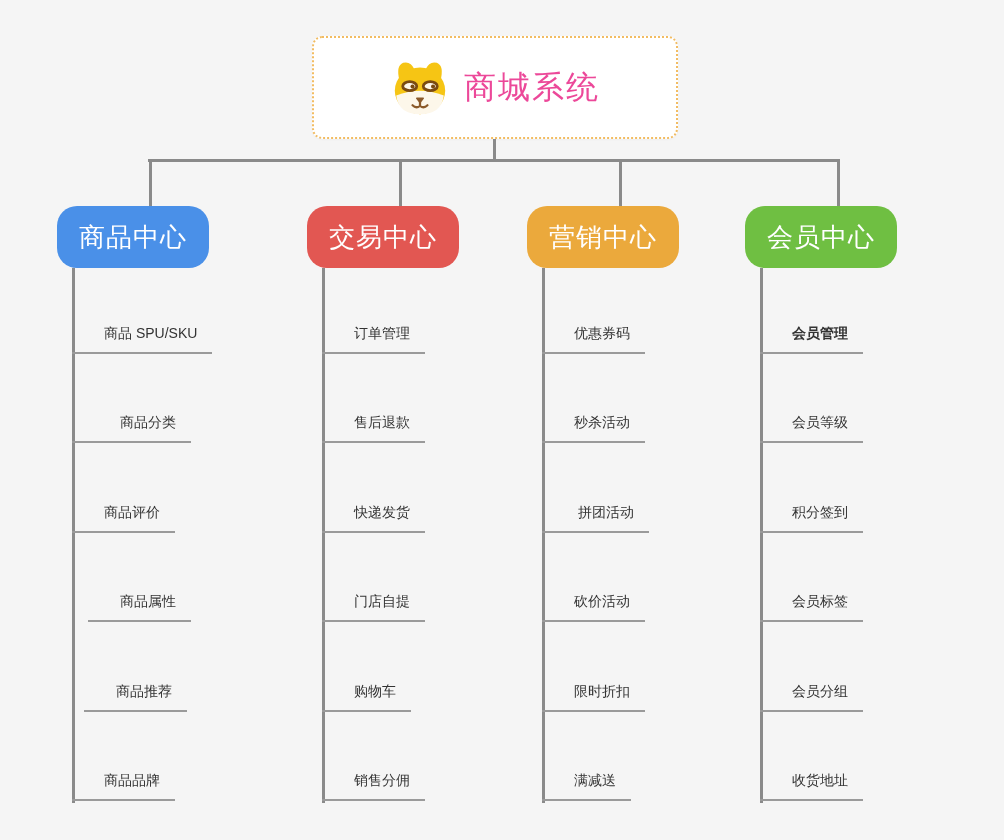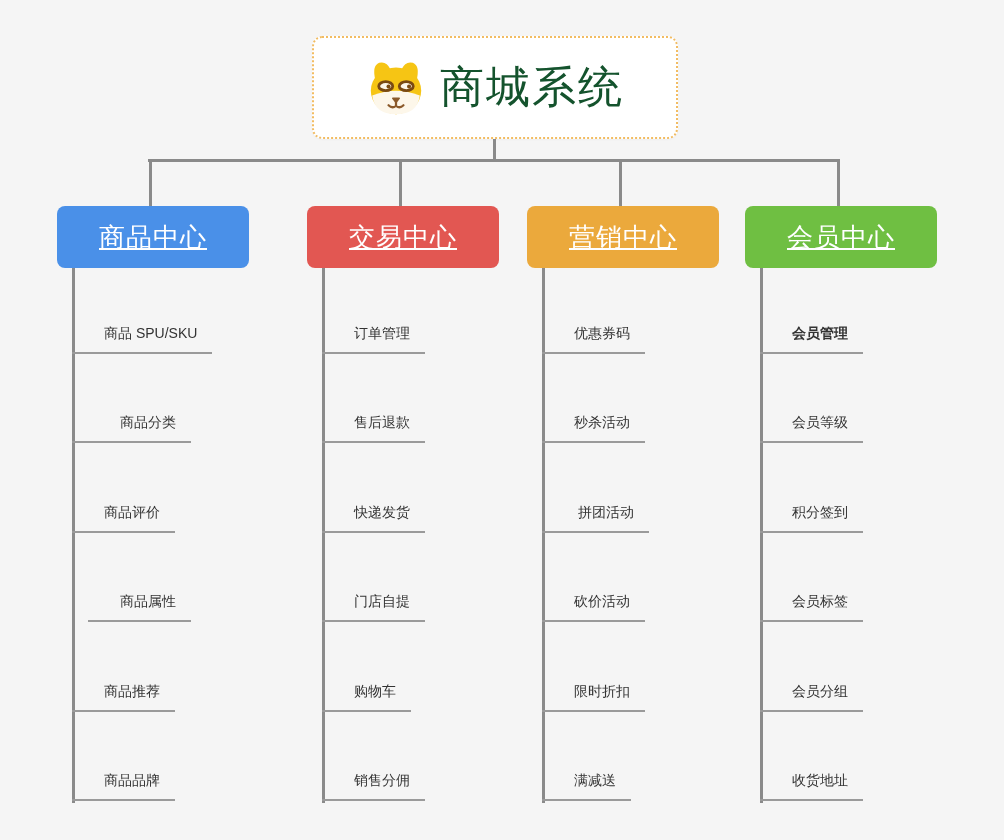--- a/index.html
+++ b/index.html
@@ -24,43 +24,42 @@
     border-radius:10px;
     box-sizing:border-box;
     display:flex;
     align-items:center;
     justify-content:center;
     gap:14px;
     box-shadow:0 1px 2px rgba(0,0,0,0.03);
   }
   .root-icon{display:inline-flex;line-height:0;}
   .root-label{
-    font-size:44px;
+    font-size:32px;
     letter-spacing:2px;
-    color:#14532d;
+    color:#ec4899;
     white-space:nowrap;
   }
   
   .line{position:absolute;background:#8a8a8a;}
   .stem{left:493px;top:139px;width:3px;height:23px;}
   .bus{left:148px;top:159px;width:690px;height:3px;}
   .drop{width:3px;top:159px;height:47px;}
   .trunk{width:3px;top:268px;height:535px;}
   
   .branch-box{
     position:absolute;
     top:206px;
-    width:192px;height:62px;
-    border-radius:8px;
+    width:152px;height:62px;
+    border-radius:20px;
     display:flex;align-items:center;justify-content:center;
     color:#ffffff;
     font-size:26px;
     letter-spacing:1px;
     white-space:nowrap;
-    text-decoration:underline;
   }
   
   .leaf{
     position:absolute;
     display:inline-block;
     white-space:nowrap;
     font-size:14px;
     line-height:26px;
     color:#333333;
     padding:0 15px 6px 32px;
@@ -100,21 +99,21 @@
   <div class="line bus"></div>
 
   <div id="nodes">
       <div class="line drop" style="left: 148.5px;"></div>
       <div class="branch-box" style="left: 57px; background: rgb(74, 144, 232);">商品中心</div>
       <div class="line trunk" style="left: 72px;"></div>
       <div class="leaf" style="left: 72px; top: 320px;">商品 SPU/SKU</div>
       <div class="leaf" style="left: 72px; top: 409px; padding-left: 48px;">商品分类</div>
       <div class="leaf" style="left: 72px; top: 499px;">商品评价</div>
       <div class="leaf" style="left: 88px; top: 588px; text-align: right;">商品属性</div>
-      <div class="leaf" style="left: 72px; top: 678px;">商品推荐</div>
+      <div class="leaf" style="left: 84px; top: 678px;">商品推荐</div>
       <div class="leaf" style="left: 72px; top: 767px;">商品品牌</div>
       <div class="line drop" style="left: 398.5px;"></div>
       <div class="branch-box" style="left: 307px; background: rgb(226, 87, 82);">交易中心</div>
       <div class="line trunk" style="left: 322px;"></div>
       <div class="leaf" style="left: 322px; top: 320px;">订单管理</div>
       <div class="leaf" style="left: 322px; top: 409px;">售后退款</div>
       <div class="leaf" style="left: 322px; top: 499px;">快递发货</div>
       <div class="leaf" style="left: 322px; top: 588px;">门店自提</div>
       <div class="leaf" style="left: 322px; top: 678px;">购物车</div>
       <div class="leaf" style="left: 322px; top: 767px;">销售分佣</div>

